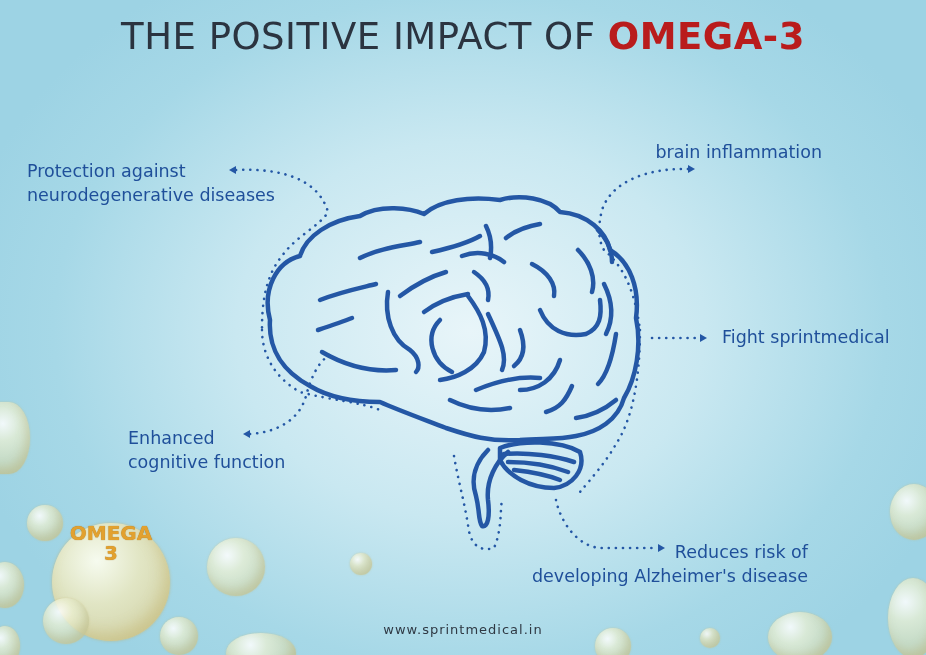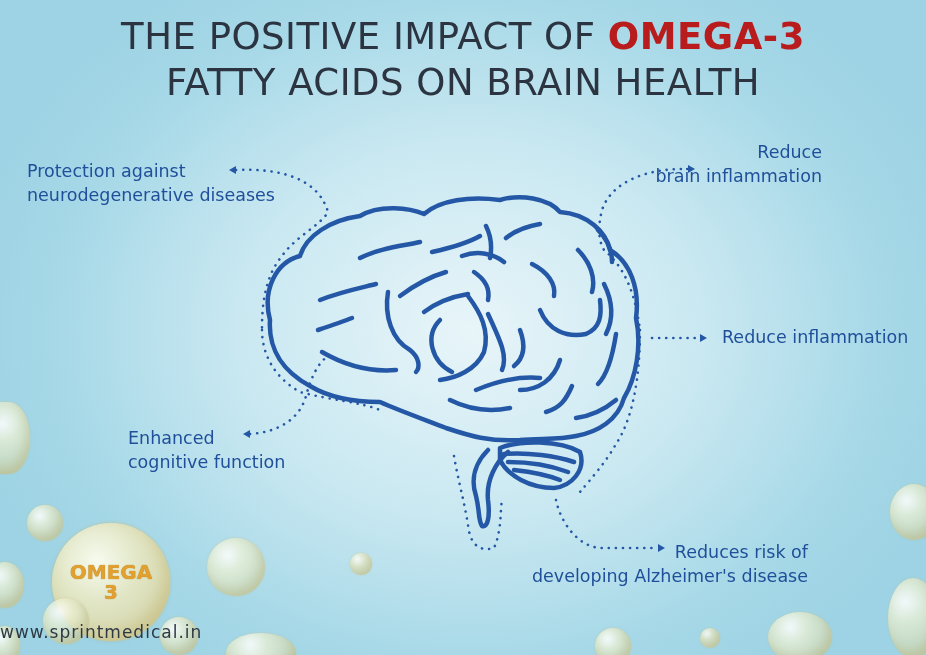--- a/index.html
+++ b/index.html
@@ -13,47 +13,46 @@
     text-align: center; color: #2b3440; font-size: 37px; line-height: 46px;
     letter-spacing: 0.5px; font-weight: normal;
   }
   .title .accent { color: #b91c1c; font-weight: bold; }
   .label {
     position: absolute; color: #1f4f9a; font-size: 17.5px; line-height: 24px;
     white-space: nowrap;
   }
   .label.right { text-align: right; }
   .footer {
-    position: absolute; top: 622px; left: 0; width: 926px; 
-    color: #2f3944; font-size: 17px; letter-spacing: 1px;
+    position: absolute; top: 622px; left: 0; width: 926px; text-align: center;
+    color: #2f3944; font-size: 13px; letter-spacing: 1px;
   }
   .bubble {
     position: absolute; border-radius: 50%;
     background: radial-gradient(circle at 35% 30%, rgba(255,255,255,0.85) 0%, rgba(236,240,210,0.75) 30%, rgba(214,222,186,0.7) 65%, rgba(196,204,160,0.75) 100%);
     box-shadow: inset -4px -6px 10px rgba(180,170,110,0.35), 0 0 2px rgba(200,190,130,0.6);
   }
   .omega-bubble {
     position: absolute; left: 52px; top: 523px; width: 118px; height: 118px; border-radius: 50%;
     background: radial-gradient(circle at 38% 32%, rgba(255,255,240,0.9) 0%, rgba(236,232,190,0.85) 40%, rgba(220,212,160,0.85) 80%, rgba(210,196,140,0.9) 100%);
     box-shadow: inset -6px -8px 14px rgba(190,170,90,0.35), 0 0 3px rgba(200,180,110,0.7);
-    display: flex; flex-direction: column; align-items: center; justify-content: center;
+    display: flex; flex-direction: column; align-items: center; 
   }
   .omega-text {
     color: #e2a12f; font-weight: bold; font-family: "DejaVu Sans", sans-serif;
     font-size: 20px; line-height: 20px; text-align: center;
     text-shadow: 0 0 1px #a06a10;
   }
   svg.art { position: absolute; left: 0; top: 0; }
 </style>
 </head>
 <body>
 
 <div class="title">
   <div><span>THE POSITIVE IMPACT OF </span><span class="accent">OMEGA-3</span></div>
-  <div>FATTY ACIDS ON BRAIN HEALTH</div>
 </div>
 
 <div class="bubble" style="left:-12px;top:402px;width:42px;height:72px;border-radius:0 50% 50% 0;"></div>
 <div class="bubble" style="left:27px;top:505px;width:36px;height:36px;"></div>
 <div class="bubble" style="left:-14px;top:562px;width:38px;height:46px;"></div>
 <div class="bubble" style="left:-10px;top:626px;width:30px;height:40px;"></div>
 <div class="omega-bubble">
   <div class="omega-text">OMEGA</div>
   <div class="omega-text">3</div>
 </div>
@@ -131,25 +130,24 @@
     <path d="M450 400 C 470 410, 490 412, 510 408"></path>
     <path d="M598 230 C 608 240, 612 252, 612 262"></path>
   </g>
 </svg>
 
 <div class="label" style="left:27px;top:159px;">
   <div>Protection against</div>
   <div>neurodegenerative diseases</div>
 </div>
 <div class="label right" style="left:620px;width:202px;top:140px;">
-  <div>Reduce</div>
   <div>brain inflammation</div>
 </div>
 <div class="label" style="left:722px;top:325px;">
-  <div>Reduce inflammation</div>
+  <div>Fight sprintmedical</div>
 </div>
 <div class="label" style="left:128px;top:426px;">
   <div>Enhanced</div>
   <div>cognitive function</div>
 </div>
 <div class="label right" style="left:512px;width:296px;top:540px;">
   <div>Reduces risk of</div>
   <div>developing Alzheimer's disease</div>
 </div>
 

